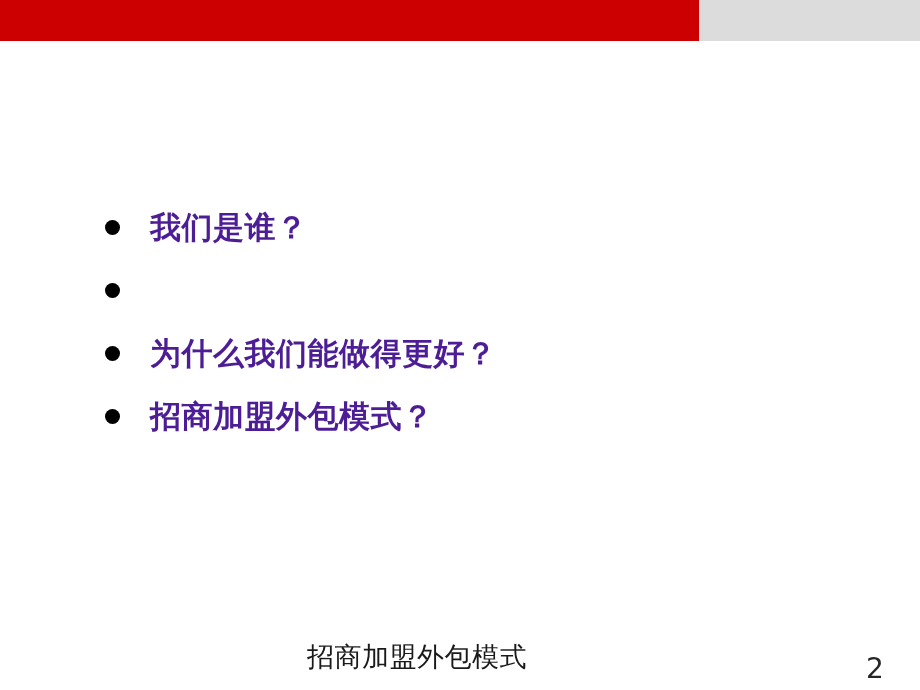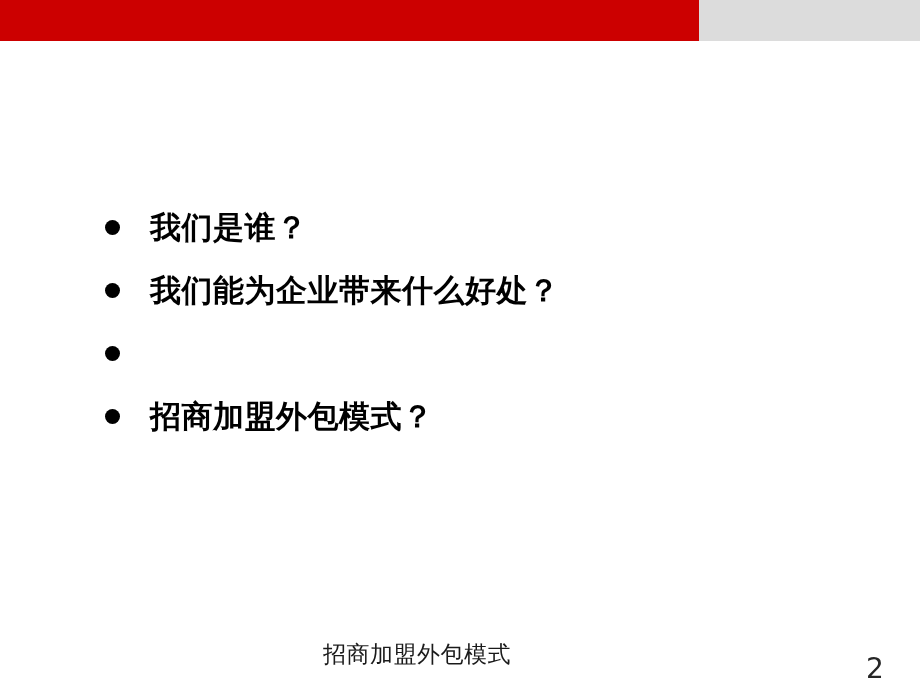--- a/index.html
+++ b/index.html
@@ -59,35 +59,35 @@
     height: 15px;
     border-radius: 50%;
     background: #000000;
     flex: 0 0 auto;
     margin-right: 30px;
   }
   .bullet-text {
     font-family: "DejaVu Sans", "Liberation Sans", sans-serif;
     font-size: 31px;
     font-weight: bold;
-    color: #000000;
+    color: #4c1d95;
     letter-spacing: 0.5px;
     line-height: 1;
     white-space: nowrap;
   }
 
   
   .footer-note {
     position: absolute;
     left: 0;
     top: 641px;
     width: 834px;
     text-align: center;
     font-family: "DejaVu Serif", "Liberation Serif", serif;
-    font-size: 23px;
+    font-size: 27px;
     color: #1a1a1a;
     line-height: 1.2;
     letter-spacing: 0.5px;
   }
   .page-number {
     position: absolute;
     left: 866px;
     top: 655px;
     width: 40px;
     text-align: left;
@@ -110,25 +110,25 @@
 
   <div class="bullet-list">
 
     <div class="bullet-item">
       <span class="bullet-dot"></span>
       <span class="bullet-text">我们是谁？</span>
     </div>
 
     <div class="bullet-item">
       <span class="bullet-dot"></span>
-      <span class="bullet-text">我们能为企业带来什么好处？</span>
     </div>
 
     <div class="bullet-item">
       <span class="bullet-dot"></span>
+      <span class="bullet-text">为什么我们能做得更好？</span>
     </div>
 
     <div class="bullet-item">
       <span class="bullet-dot"></span>
       <span class="bullet-text">招商加盟外包模式？</span>
     </div>
 
   </div>
 
   <div class="footer-note">招商加盟外包模式</div>

